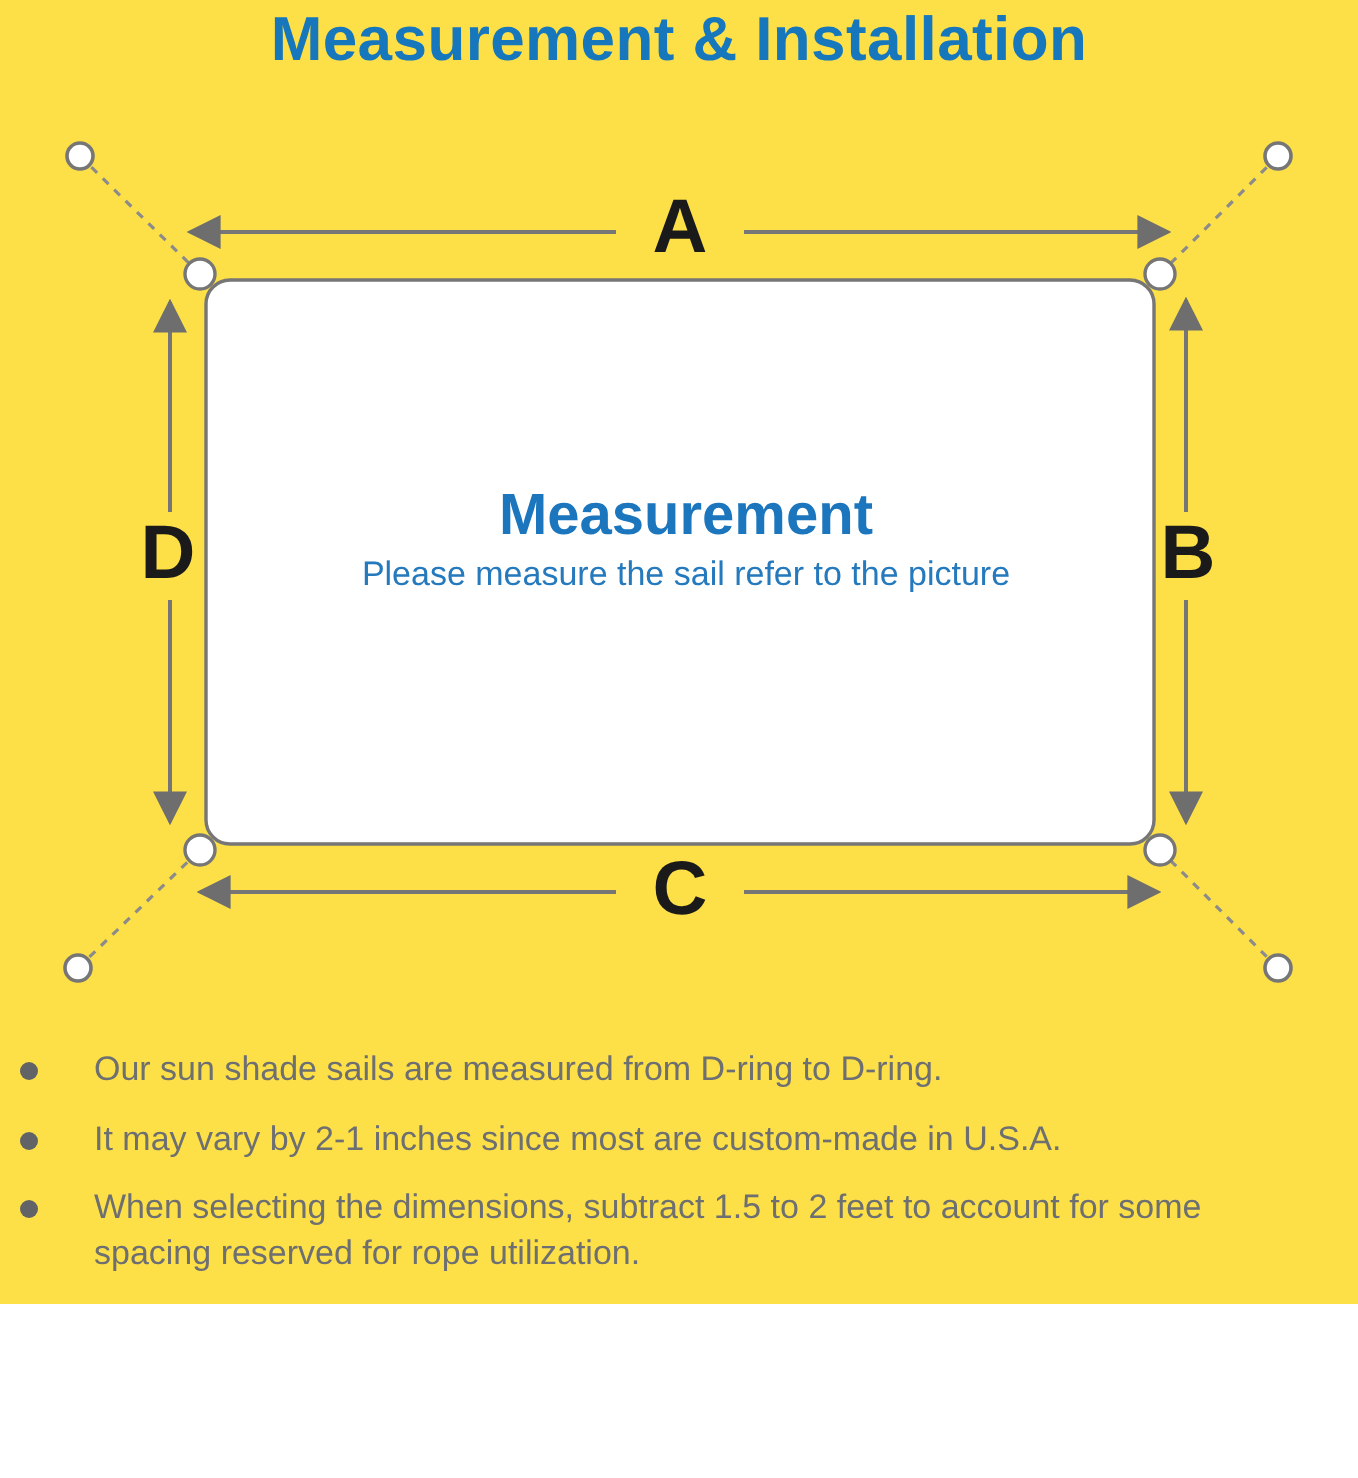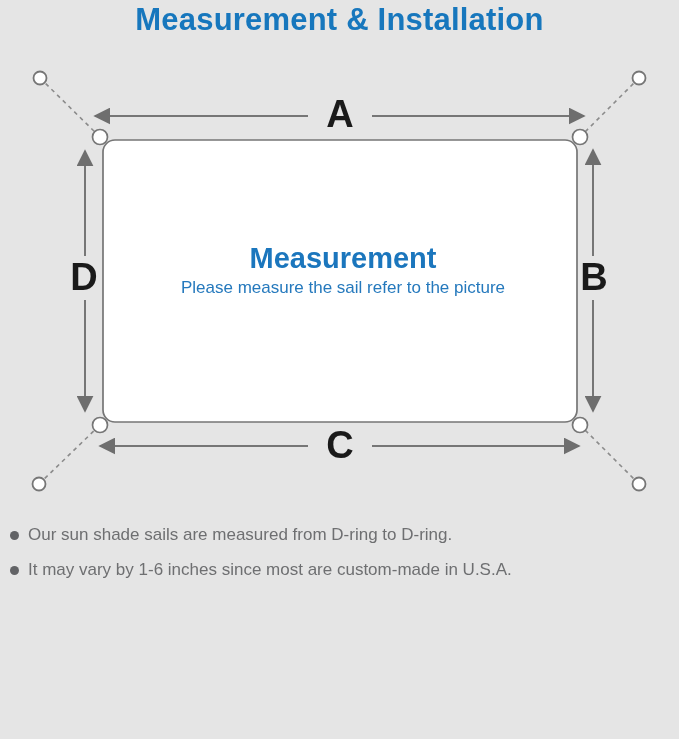--- a/index.html
+++ b/index.html
@@ -1,37 +1,37 @@
 <!DOCTYPE html>
 <html><head>
 <meta charset="utf-8">
 <style>
   html,body{margin:0;padding:0;background:#ffffff;}
   .page{
     position:relative;
-    width:679px;height:739px;
-    background:#e5e5e5;
+    width:679px;height:652px;
+    background:#fde047;
     overflow:hidden;
     font-family:"Liberation Sans", sans-serif;
   }
   .page-title{
     position:absolute;top:2px;left:0;width:100%;
     margin:0;text-align:center;
     font-size:31px;font-weight:700;color:#1777bd;
     letter-spacing:0.2px;
   }
   .diagram{
     position:absolute;top:55px;left:0;
   }
   .notes{
     position:absolute;top:524px;left:10px;width:660px;
     margin:0;padding:0;list-style:none;
   }
   .notes li{
-    display:flex;align-items:flex-start;gap:9px;
+    display:flex;align-items:flex-start;gap:28px;
     margin:0 0 12px 0;
     font-size:17px;line-height:1.33;color:#6e6f71;
     max-width:652px;
   }
   .bullet-dot{
     flex:0 0 auto;
     width:9px;height:9px;border-radius:50%;
     background:#626366;margin-top:7px;
   }
   .svg-label{
@@ -99,17 +99,21 @@
     <text x="343" y="287" font-size="17" fill="#2579bd" font-family="Liberation Sans, sans-serif" text-anchor="middle" dominant-baseline="central">Please measure the sail refer to the picture</text>
   </svg>
 
   <ul class="notes">
     <li>
       <span class="bullet-dot"></span>
       <span>Our sun shade sails are measured from D-ring to D-ring.</span>
     </li>
     <li>
       <span class="bullet-dot"></span>
-      <span>It may vary by 1-6 inches since most are custom-made in U.S.A.</span>
+      <span>It may vary by 2-1 inches since most are custom-made in U.S.A.</span>
+    </li>
+    <li>
+      <span class="bullet-dot"></span>
+      <span>When selecting the dimensions, subtract 1.5 to 2 feet to account for some spacing reserved for rope utilization.</span>
     </li>
   </ul>
 
 </div>
 
 </body></html>

